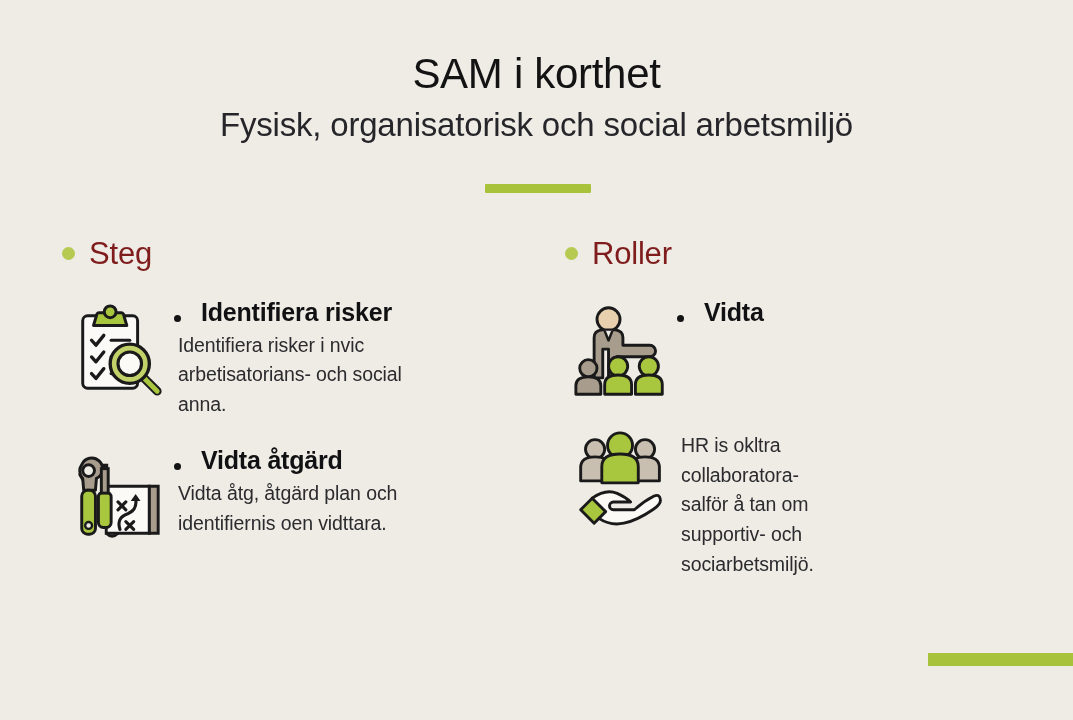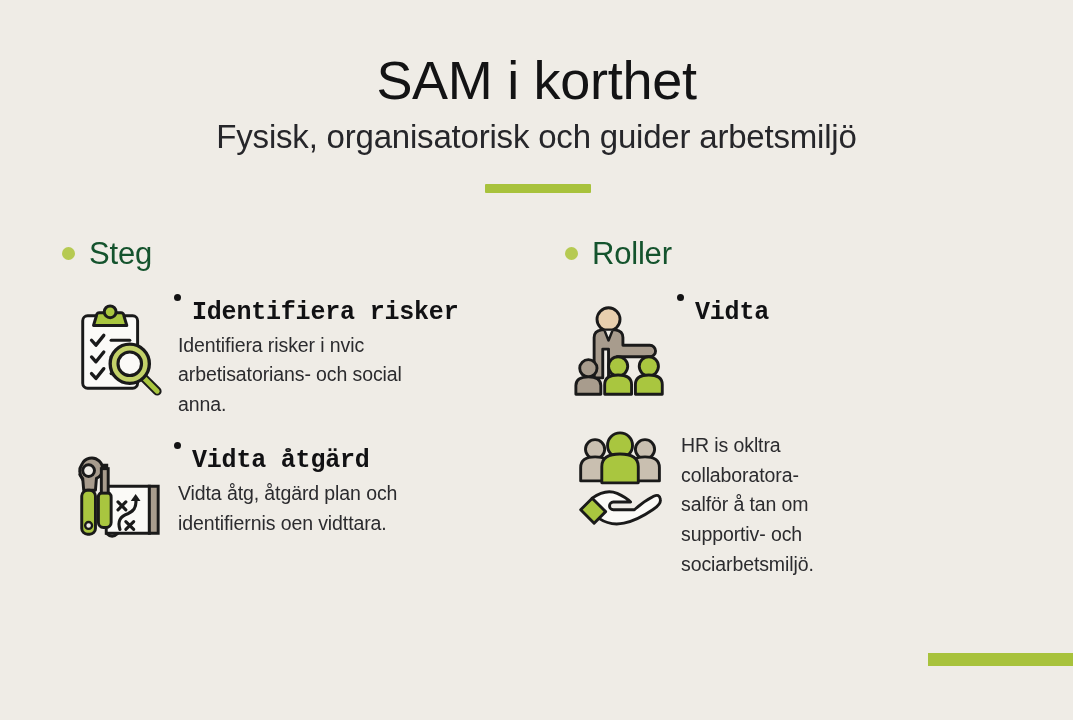--- a/index.html
+++ b/index.html
@@ -24,21 +24,21 @@
 
   
   .header {
     position: absolute;
     left: 0;
     top: 52px;
     width: 1073px;
     text-align: center;
   }
   .title {
-    font-size: 54px;
+    font-size: 42px;
     font-weight: 400;
     letter-spacing: -0.3px;
     line-height: 1.06;
     color: #131314;
     margin: 0;
   }
   .subtitle {
     font-size: 33px;
     font-weight: 400;
     line-height: 1.15;
@@ -86,21 +86,21 @@
   .section-dot {
     width: 13px;
     height: 13px;
     border-radius: 50%;
     background: #b6ca52;
     flex: 0 0 auto;
   }
   .section-title {
     font-size: 31px;
     font-weight: 400;
-    color: #14532d;
+    color: #7f1d1d;
     letter-spacing: -0.2px;
     line-height: 1;
   }
 
   .card {
     display: flex;
     align-items: flex-start;
     margin-bottom: 26px;
   }
   .card-icon {
@@ -110,23 +110,22 @@
     align-items: flex-start;
     justify-content: center;
     padding-top: 6px;
   }
   .card-body {
     flex: 1 1 auto;
     padding-top: 2px;
   }
   .card-title-row {
     display: flex;
-    align-items: flex-start;
-    gap: 11px;
-    font-family: Liberation Mono, monospace;
+    align-items: flex-end;
+    gap: 20px;
   }
   .item-dot {
     width: 7px;
     height: 7px;
     border-radius: 50%;
     background: #131314;
     flex: 0 0 auto;
     position: relative;
     top: -5px;
   }
@@ -160,21 +159,21 @@
     background: #a8c23c;
   }
 </style>
 </head>
 <body>
 
 <div class="slide">
 
   <div class="header">
     <h1 class="title">SAM i korthet</h1>
-    <div class="subtitle">Fysisk, organisatorisk och guider arbetsmiljö</div>
+    <div class="subtitle">Fysisk, organisatorisk och social arbetsmiljö</div>
   </div>
   <div class="divider"></div>
 
   <div class="columns">
 
     <div class="column left">
 
       <div class="section-head">
         <span class="section-dot"></span>
         <span class="section-title">Steg</span>

